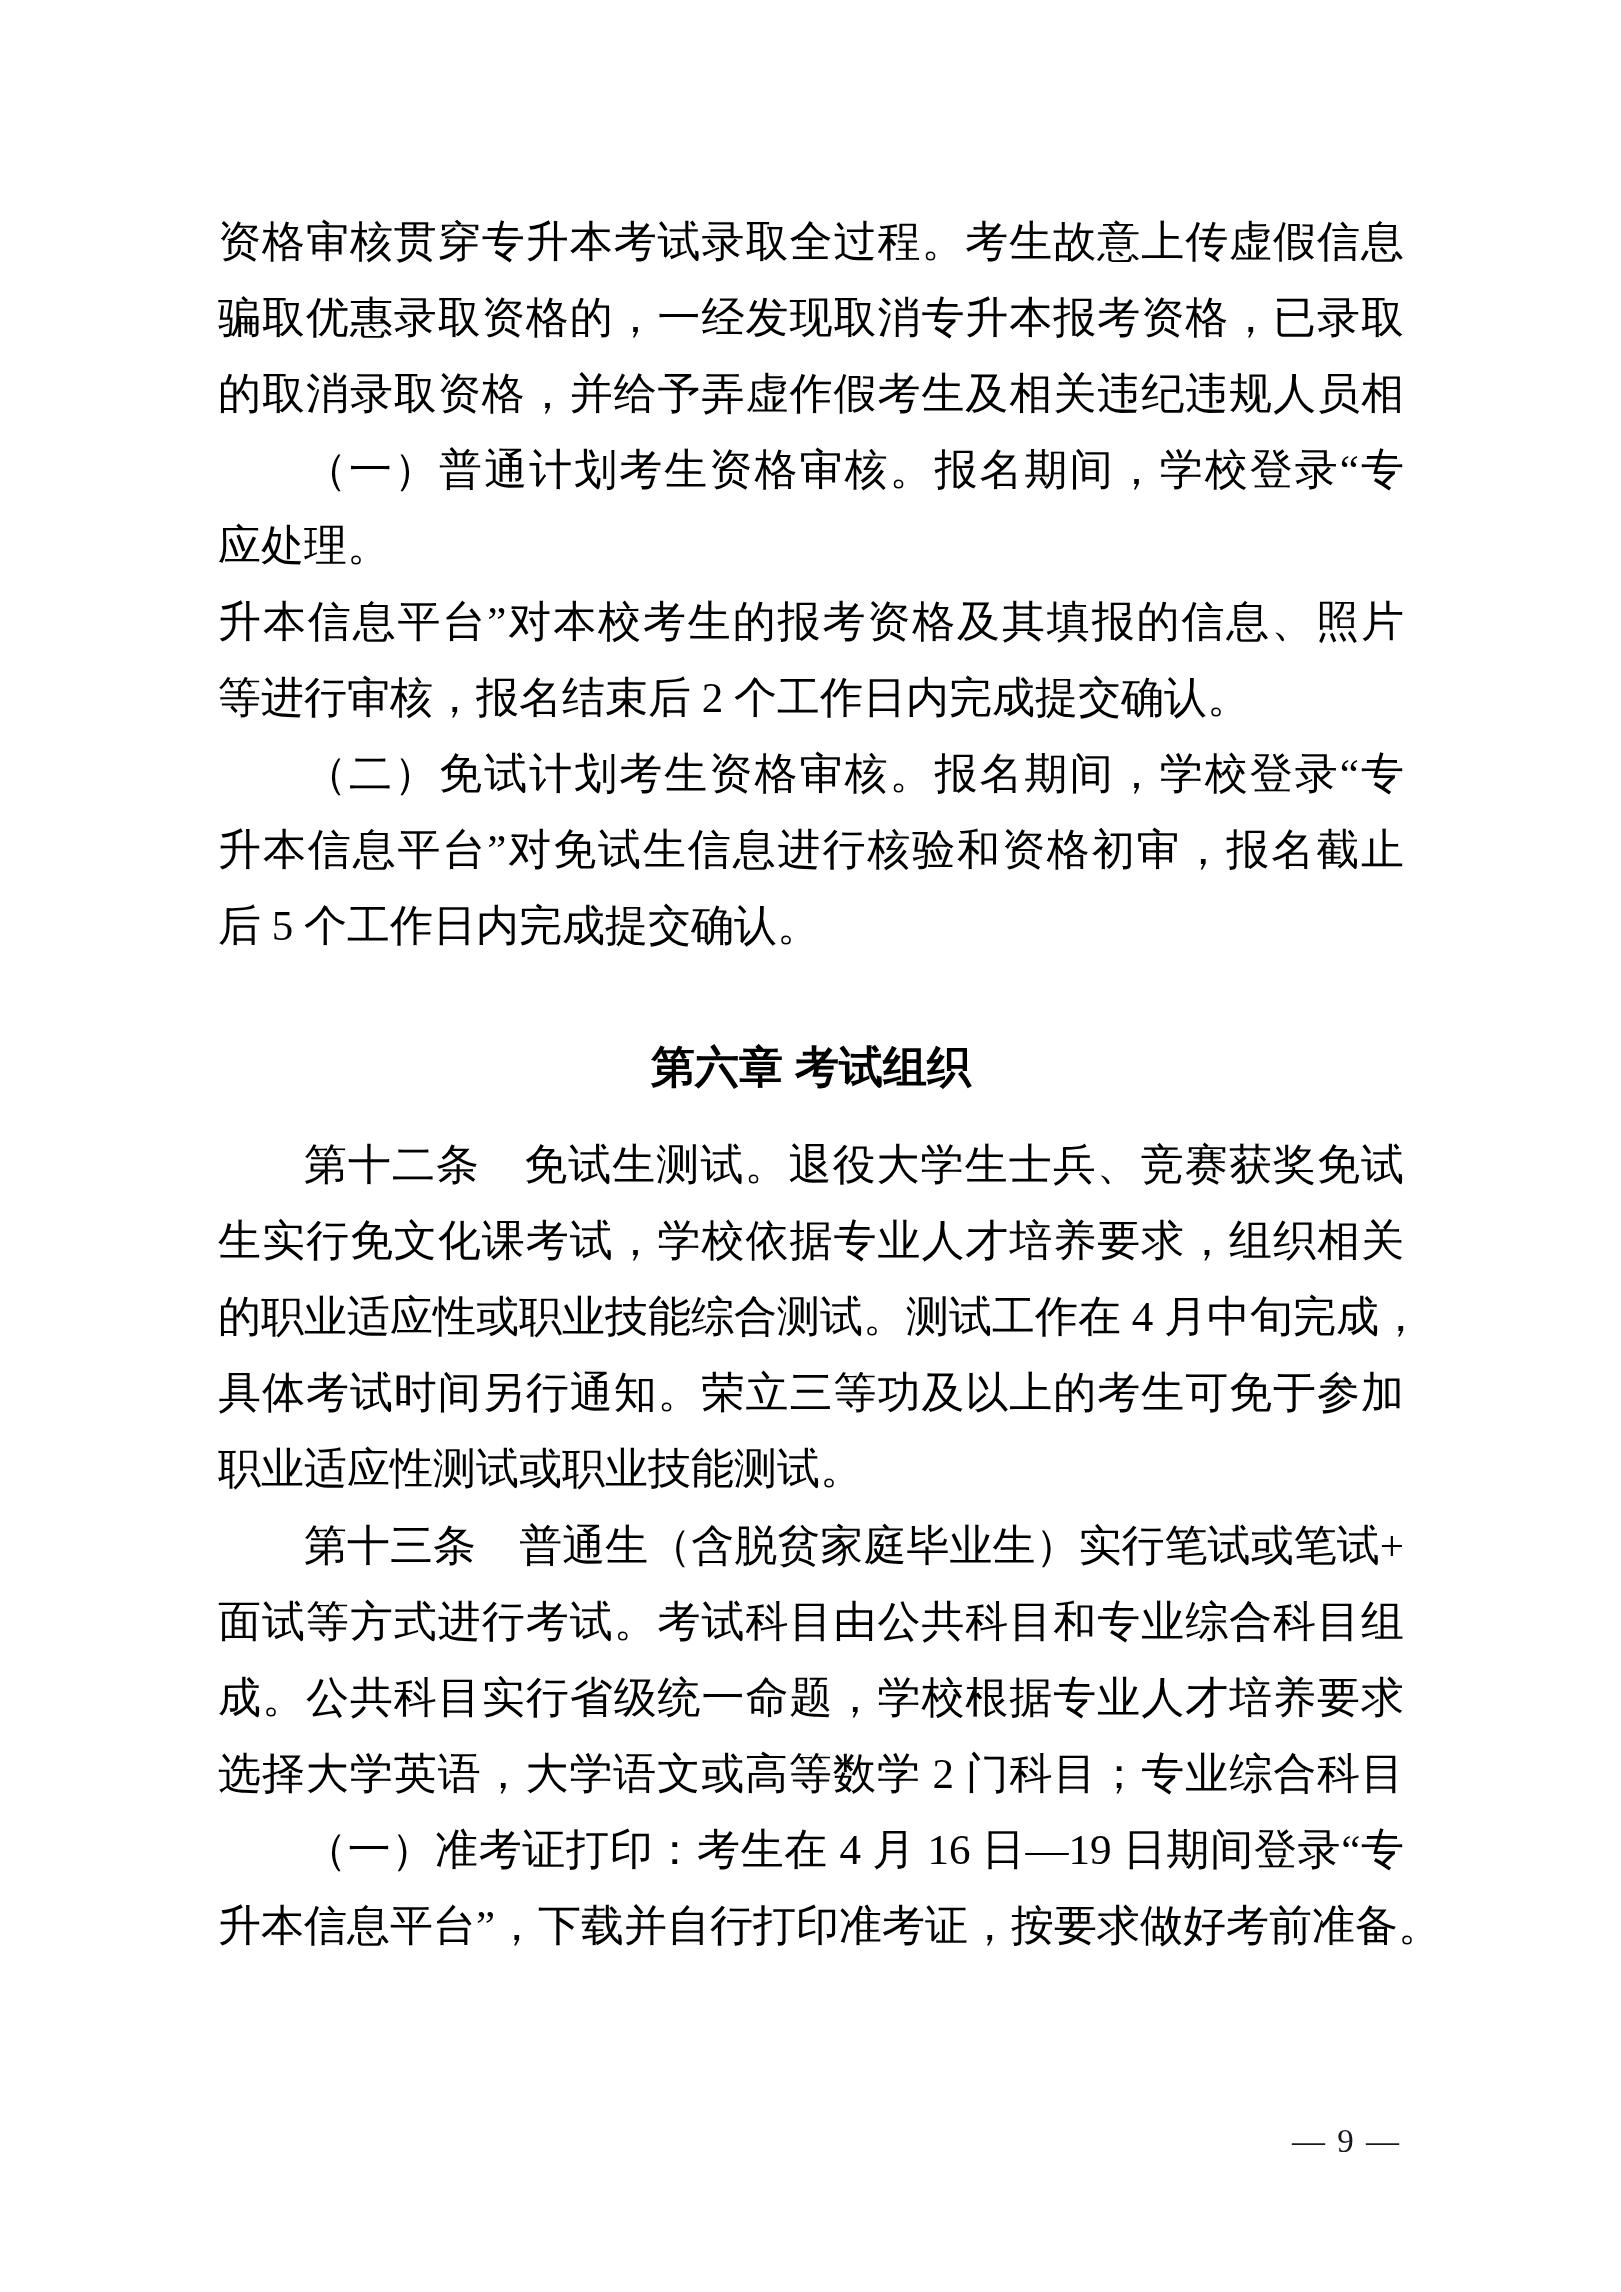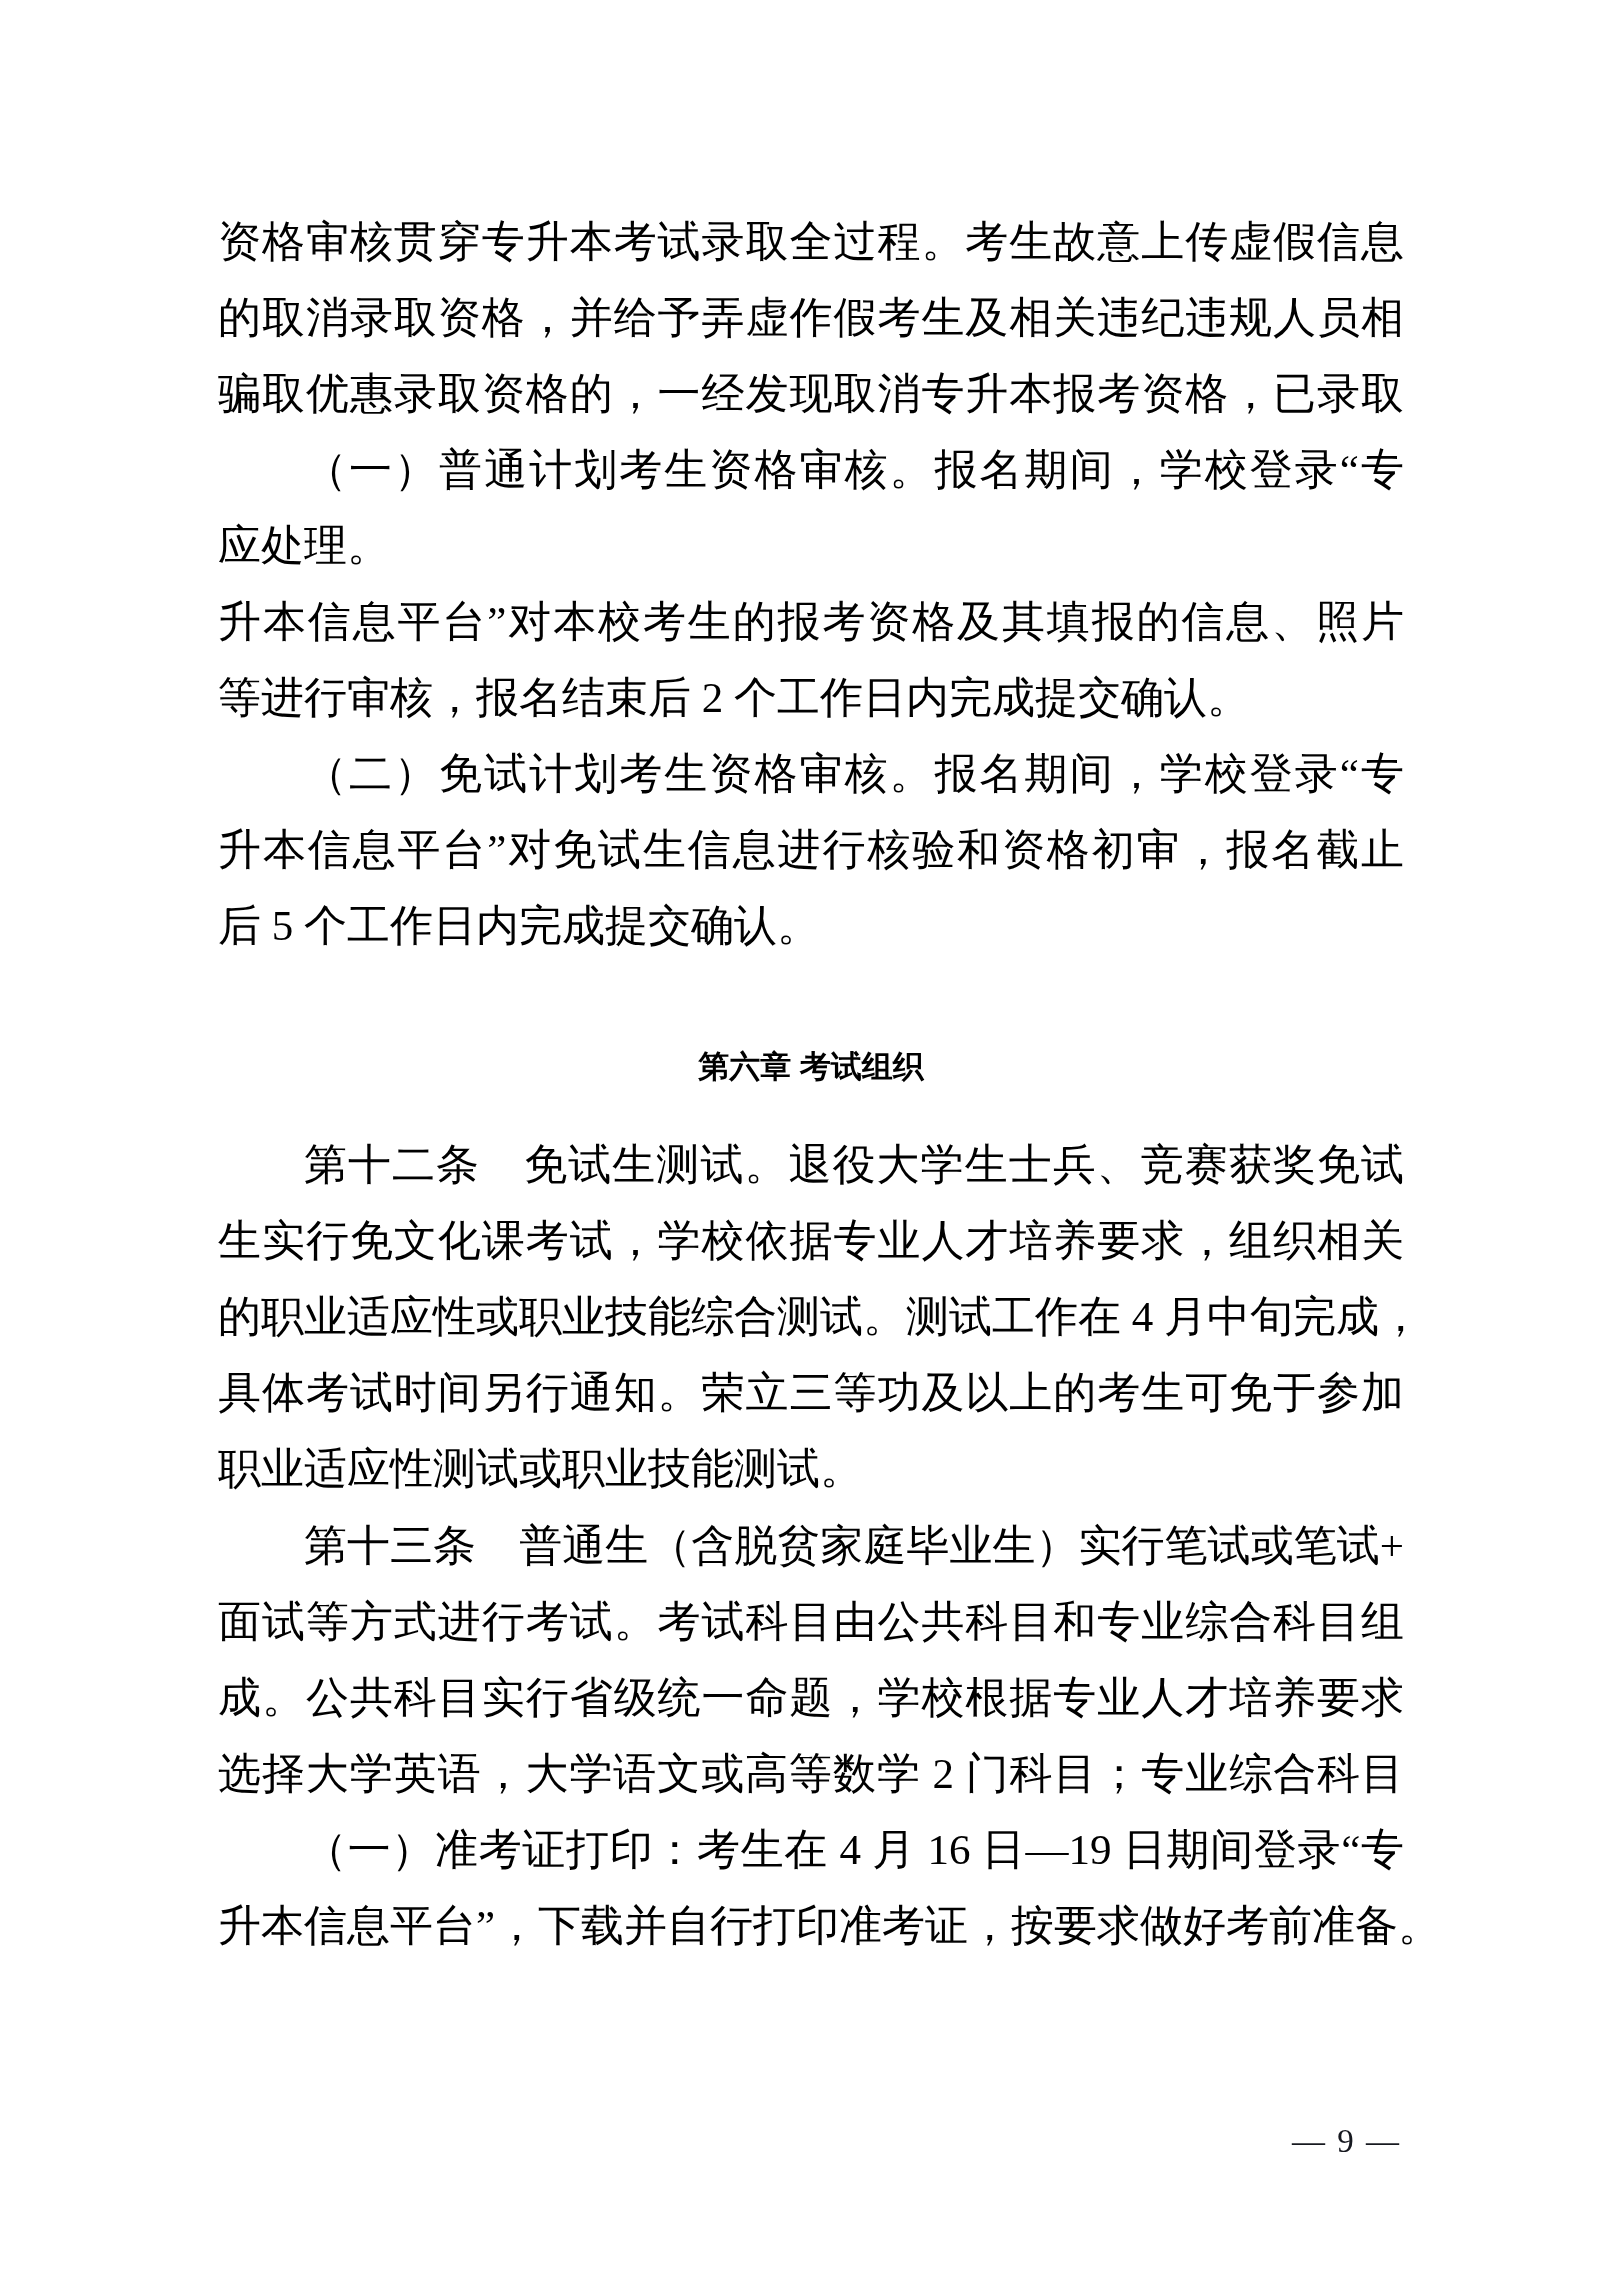--- a/index.html
+++ b/index.html
@@ -42,43 +42,43 @@
     font-weight: 400;
   }
   .chapter-heading {
     margin-top: 59px;
     margin-bottom: 14.7px;
     line-height: 88px;
     text-align: center;
     text-align-last: center;
     font-family: "Liberation Sans", "DejaVu Sans", sans-serif;
     font-weight: 700;
-    font-size: 31px;
+    font-size: 44px;
     white-space: nowrap;
   }
   .page-number {
     position: absolute;
     top: 2120px;
     right: 220px;
     font-size: 33px;
     line-height: 43px;
     letter-spacing: 2px;
     color: #16181f;
     font-family: "Liberation Serif", "DejaVu Serif", serif;
   }
 </style>
 </head>
 <body>
 
 <div class="page">
   <div class="content">
 
     <div class="line">资格审核贯穿专升本考试录取全过程。考生故意上传虚假信息</div>
+    <div class="line">骗取优惠录取资格的，一经发现取消专升本报考资格，已录取</div>
     <div class="line">的取消录取资格，并给予弄虚作假考生及相关违纪违规人员相</div>
-    <div class="line">骗取优惠录取资格的，一经发现取消专升本报考资格，已录取</div>
     <div class="line indent">（一）普通计划考生资格审核。报名期间，学校登录“专</div>
 
     <div class="line last">应处理。</div>
     <div class="line">升本信息平台”对本校考生的报考资格及其填报的信息、照片</div>
     <div class="line last">等进行审核，报名结束后 2 个工作日内完成提交确认。</div>
 
     <div class="line indent">（二）免试计划考生资格审核。报名期间，学校登录“专</div>
     <div class="line">升本信息平台”对免试生信息进行核验和资格初审，报名截止</div>
     <div class="line last">后 5 个工作日内完成提交确认。</div>
 

